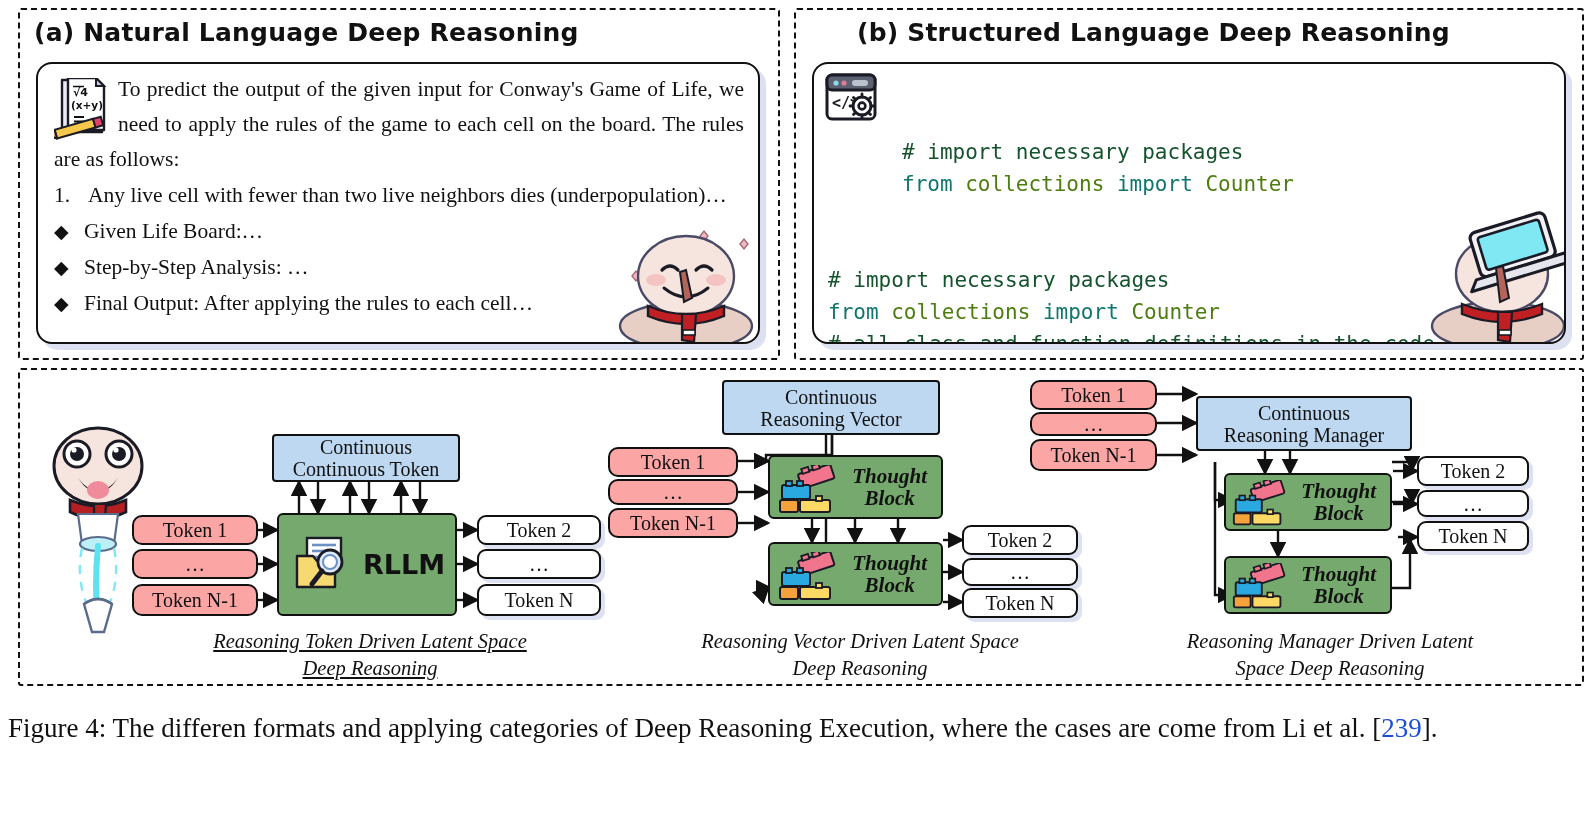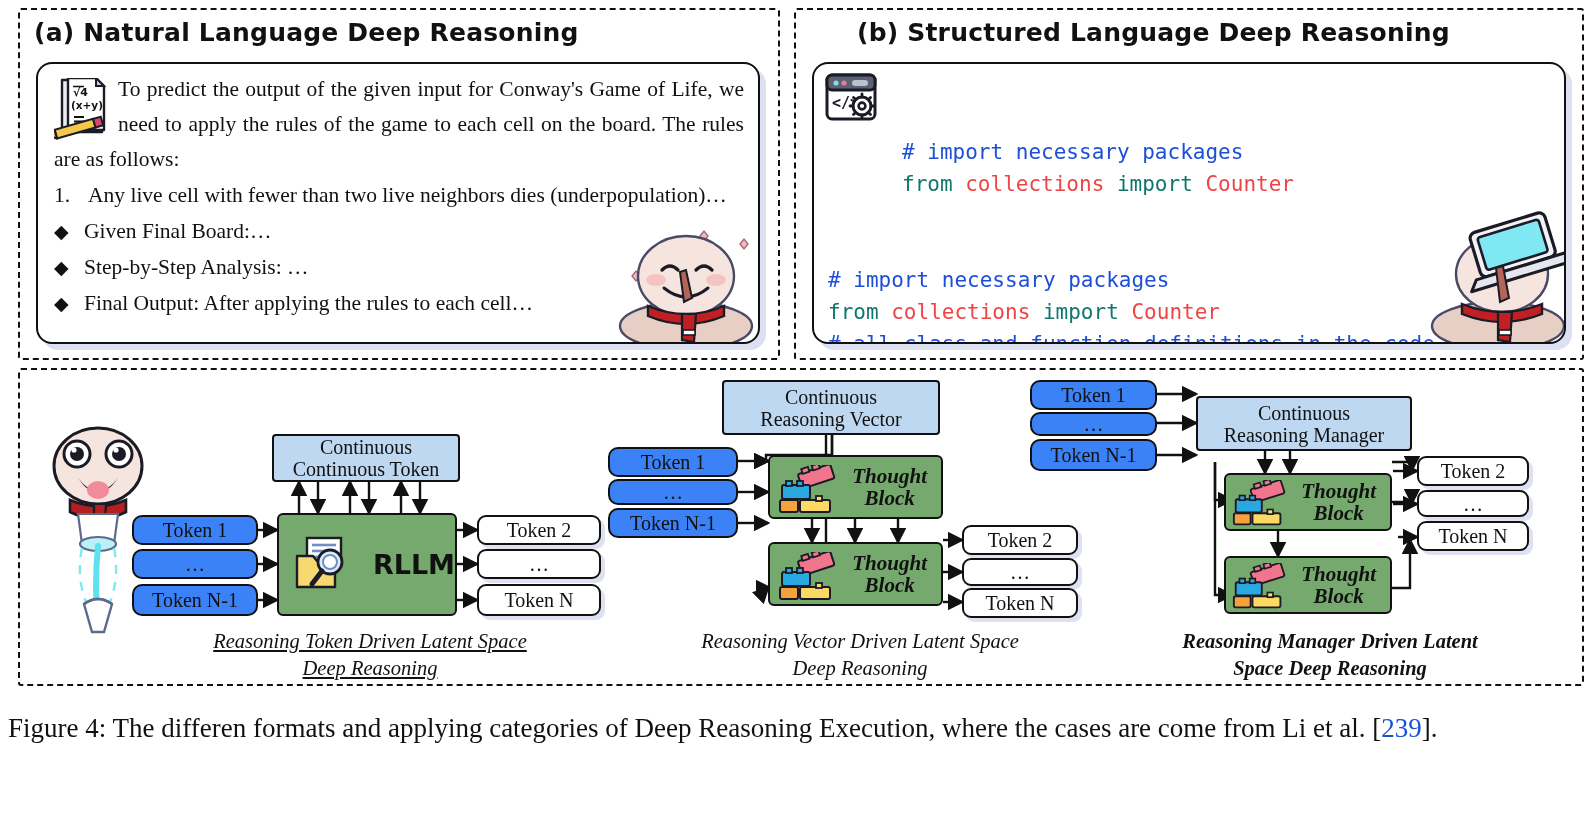--- a/index.html
+++ b/index.html
@@ -25,30 +25,30 @@
   .numrow .num{width:34px;flex:none;}
   .numrow .txt{flex:1;text-align:justify;}
   .bulletrow{display:flex;align-items:flex-start;margin-top:1px;}
   .bulletrow .bul{width:30px;flex:none;font-size:19px;line-height:35px;}
   .bulletrow .txt{flex:1;}
 
   
   .code{position:absolute;left:14px;right:10px;top:10px;
         font-family:"DejaVu Sans Mono",monospace;font-size:21px;line-height:32px;
         white-space:pre;}
-  .c-com{color:#1d4ed8;}
+  .c-com{color:#14532d;}
   .c-kw{color:#0f766e;}
-  .c-id{color:#ef4444;margin-top:24px;}
+  .c-id{color:#4d7c0f;margin-top:24px;}
   .icon-code{position:absolute;left:10px;top:8px;width:58px;height:56px;}
 
   
   .bx{position:absolute;box-sizing:border-box;border:2.2px solid #111;border-radius:9px;
       display:flex;align-items:center;justify-content:center;text-align:center;
       font-size:20px;line-height:22px;color:#111;background:#fff;}
-  .bx.tok{background:#3b82f6;border-radius:10px;}
+  .bx.tok{background:#fca5a5;border-radius:10px;}
   .bx.out{background:#fff;box-shadow:4px 4px 0 rgba(214,218,238,.8);}
   .bx.blue{background:#bed8f2;border-radius:4px;}
   .bx.green{background:#76a96d;border-radius:6px;}
   .bx.thought{background:#76a96d;border-radius:6px;font-style:italic;font-weight:bold;
               font-size:21px;justify-content:flex-end;padding-right:14px;}
   .subcap{position:absolute;text-align:center;font-style:italic;font-size:20.5px;
           line-height:27px;color:#111;}
 
   svg.wires{position:absolute;left:0;top:0;overflow:visible;pointer-events:none;}
 
@@ -92,21 +92,21 @@
 
       <p class="firstpara">To predict the output of the given input for Conway's Game of Life, we need to apply the rules of the game to each cell on the board. The rules are as follows:</p>
 
       <div class="numrow">
         <span class="num">1.</span>
         <span class="txt">Any live cell with fewer than two live neighbors dies (underpopulation)…</span>
       </div>
 
       <div class="bulletrow">
         <span class="bul">◆</span>
-        <span class="txt">Given Final Board:…</span>
+        <span class="txt">Given Life Board:…</span>
       </div>
       <div class="bulletrow">
         <span class="bul">◆</span>
         <span class="txt">Step-by-Step Analysis: …</span>
       </div>
       <div class="bulletrow">
         <span class="bul">◆</span>
         <span class="txt">Final Output: After applying the rules to each cell…</span>
       </div>
     </div>
@@ -283,21 +283,21 @@
 
   <div class="bx blue" style="left:272px;top:434px;width:188px;height:48px;flex-direction:column;">
     <span>Continuous</span>
     <span>Continuous Token</span>
   </div>
 
   <div class="bx tok" style="left:132px;top:515px;width:126px;height:30px;">Token 1</div>
   <div class="bx tok" style="left:132px;top:549px;width:126px;height:30px;">…</div>
   <div class="bx tok" style="left:132px;top:584px;width:126px;height:32px;">Token N-1</div>
 
-  <div class="bx green" style="left:277px;top:513px;width:180px;height:103px;justify-content:space-between;padding-left:12px;">
+  <div class="bx green" style="left:277px;top:513px;width:180px;height:103px;justify-content:flex-start;padding-left:12px;">
     <span style="display:inline-block;">
       <svg width="62" height="62" viewBox="0 0 62 62">
         <rect x="16" y="6" width="34" height="28" fill="#fff" stroke="#1b1b26" stroke-width="2.4"></rect>
         <g stroke="#6d8fc4" stroke-width="2.6">
             <line x1="21" y1="13" x2="45" y2="13"></line>
             <line x1="21" y1="19" x2="45" y2="19"></line>
             <line x1="21" y1="25" x2="38" y2="25"></line>
           </g>
         <path d="M6 24 h16 l4 5 h18 v26 h-38z" fill="#f7d972" stroke="#1b1b26" stroke-width="2.4" stroke-linejoin="round"></path>
         <circle cx="39" cy="30" r="12" fill="#dbeafc" stroke="#1b1b26" stroke-width="2.8"></circle>
@@ -429,21 +429,21 @@
     <span style="display:flex;flex-direction:column;">
       <span>Thought</span>
       <span>Block</span>
     </span>
   </div>
 
   <div class="bx out" style="left:1417px;top:456px;width:112px;height:30px;">Token 2</div>
   <div class="bx out" style="left:1417px;top:490px;width:112px;height:27px;">…</div>
   <div class="bx out" style="left:1417px;top:521px;width:112px;height:30px;">Token N</div>
 
-  <div class="subcap" style="left:1140px;top:628px;width:380px;font-weight:bold;">
+  <div class="subcap" style="left:1140px;top:628px;width:380px;">
     <div>Reasoning Manager Driven Latent</div>
     <div>Space Deep Reasoning</div>
   </div>
 
   <div class="figcap">
     <span>Figure 4:</span><span> The differen formats and applying categories of Deep Reasoning Execution, where the cases are come from Li et al. [</span><span class="ref">239</span><span>].</span>
   </div>
 
 </div>
 

